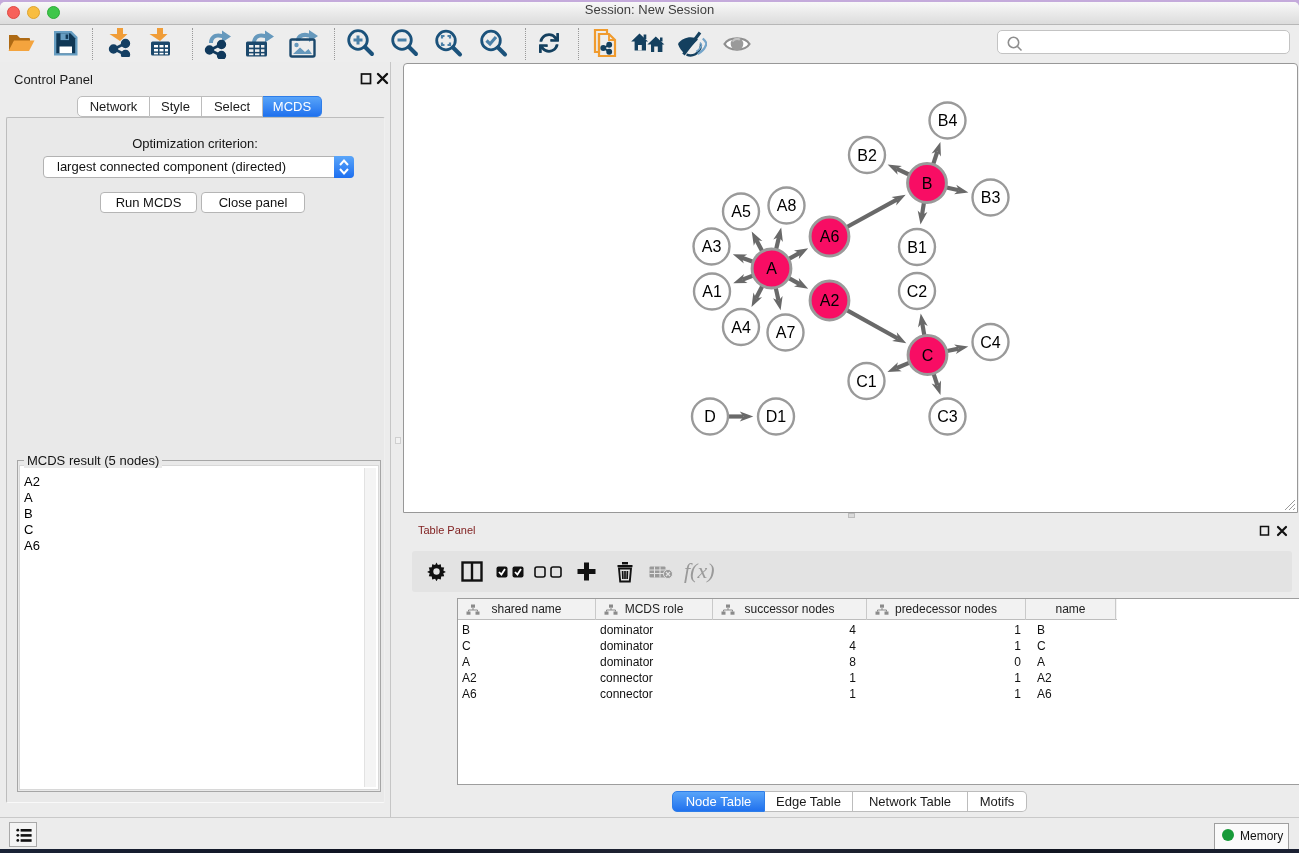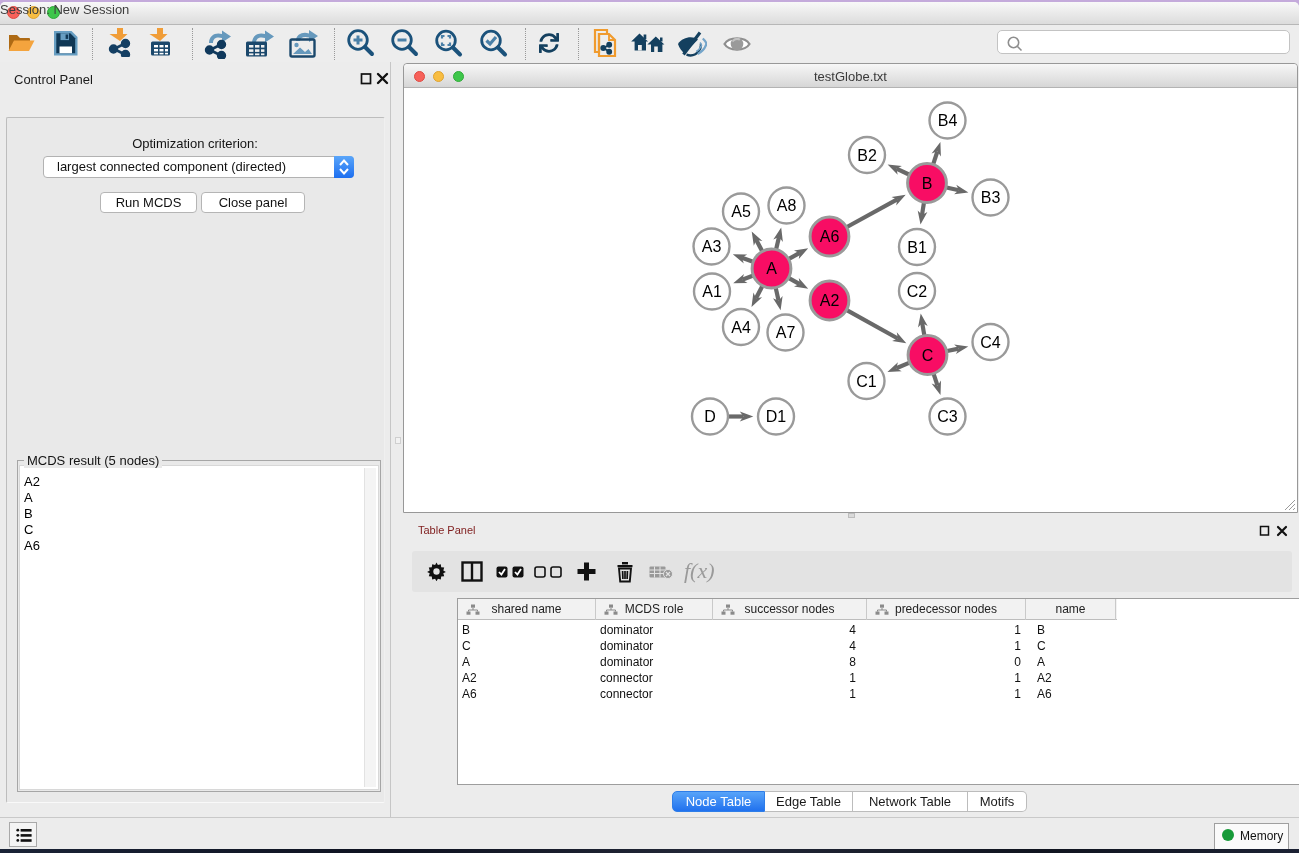--- a/index.html
+++ b/index.html
@@ -2,21 +2,21 @@
 <html><head>
 <meta charset="utf-8">
 <style>
 * { margin:0; padding:0; box-sizing:border-box; }
 html,body { width:1299px; height:853px; overflow:hidden; }
 body { font-family:"Liberation Sans", sans-serif; background:#c4aadb; position:relative; }
 .abs { position:absolute; }
 #mainwin { position:absolute; left:0; top:2px; width:1299px; height:847px; background:#ececec; border-radius:5px 5px 0 0; overflow:hidden; }
 #titlebar { position:absolute; left:0; top:0; width:1299px; height:23px; background:linear-gradient(#f8f8f8,#dcdcdc); border-bottom:1px solid #b7b7b7; border-radius:5px 5px 0 0; }
 .tl { position:absolute; top:5px; width:13px; height:13px; border-radius:50%; }
-#titlebar .t { position:absolute; top:0; width:100%; font-size:13px; color:#3e3e3e; }
+#titlebar .t { position:absolute; top:0; width:100%; text-align:center; font-size:13px; color:#3e3e3e; }
 #toolbar { position:absolute; left:0; top:23px; width:1299px; height:38px; background:#ededed; }
 .sep { position:absolute; top:3px; height:32px; width:0; border-left:1px dotted #999; }
 #searchbox { position:absolute; left:997px; top:5px; width:293px; height:24px; background:#fff; border:1px solid #c3c3c3; border-radius:5px; }
 #content { position:absolute; left:0; top:60px; width:1299px; height:755px; background:#ececec; }
 #cp { position:absolute; left:0; top:0; width:391px; height:755px; border-right:1px solid #c6c6c6; }
 #cp-title { position:absolute; left:14px; top:10px; font-size:13px; color:#1b1b1b; }
 #cp-panel { position:absolute; left:6px; top:55px; width:379px; height:686px; background:#e9e9e9; border:1px solid #bdbdbd; border-bottom-color:#f9f9f9; border-right-color:#f0f0f0; border-radius:2px; }
 .tabs { position:absolute; display:flex; height:21px; }
 .tabs .tab { height:21px; line-height:20px; font-size:13px; color:#1a1a1a; text-align:center; background:#fff; border:1px solid #bcbcbc; border-left:none; padding:0; }
 .tabs .tab:first-child { border-left:1px solid #bcbcbc; border-radius:5px 0 0 5px; }
@@ -205,20 +205,26 @@
 <div id="content">
 <div id="cp">
   <div id="cp-title">Control Panel</div>
   <svg class="abs" style="left:360px;top:10px" width="12" height="13" viewBox="0 0 12 13">
           <rect x="1.5" y="2" width="9" height="9.5" fill="none" stroke="#111" stroke-width="1.7"></rect>
         </svg>
   <svg class="abs" style="left:376px;top:10px" width="13" height="13" viewBox="0 0 13 13">
           <path d="M2,2 L11,11 M11,2 L2,11" stroke="#111" stroke-width="2.4" stroke-linecap="round"></path>
         </svg>
   <div id="cp-panel"></div>
+  <div class="tabs" style="left:77px; top:34px;">
+    <div class="tab" style="width:73px">Network</div>
+    <div class="tab" style="width:52px">Style</div>
+    <div class="tab" style="width:61px">Select</div>
+    <div class="tab sel" style="width:59px">MCDS</div>
+  </div>
   <div id="dropdown">largest connected component (directed)
     <div id="dd-cap">
       <svg width="20" height="22" viewBox="0 0 20 22">
               <path d="M6,9 L10,4.5 L14,9" fill="none" stroke="#fff" stroke-width="2"></path>
               <path d="M6,13 L10,17.5 L14,13" fill="none" stroke="#fff" stroke-width="2"></path>
             </svg>
     </div>
   </div>
   <div id="opt-label">Optimization criterion:</div>
   <div class="btn" style="left:100px; top:130px; width:97px;">Run MCDS</div>
@@ -230,26 +236,20 @@
             <div>B</div>
             <div>C</div>
             <div>A6</div>
       <div id="gb-scroll"></div>
     </div>
     <div id="gb-legend">MCDS result (5 nodes)</div>
   </div>
 </div>
 <div class="abs" style="left:395px; top:375px; width:6px; height:7px; background:#f2f2f2; border:1px solid #cfcfcf;"></div>
 <div id="netwin">
-  <div id="net-titlebar">
-    <div class="tl" style="left:10px; top:7px; width:11px; height:11px; background:#f7615a; border:1px solid #de4a43;"></div>
-    <div class="tl" style="left:29px; top:7px; width:11px; height:11px; background:#f8bd41; border:1px solid #dfa32f;"></div>
-    <div class="tl" style="left:49px; top:7px; width:11px; height:11px; background:#3ec64a; border:1px solid #2fab39;"></div>
-    <div class="t">testGlobe.txt</div>
-  </div>
   <svg class="abs" style="left:0;top:24px" width="893" height="424" viewBox="0 0 893 424" font-family="Liberation Sans, sans-serif">
 <line x1="350.0" y1="187.3" x2="338.2" y2="191.8" stroke="#696969" stroke-width="4.2"></line>
 <polygon points="329.2,195.3 340.0,185.9 338.2,191.8 343.5,195.0" fill="#696969"></polygon>
 <line x1="349.8" y1="174.0" x2="337.9" y2="169.7" stroke="#696969" stroke-width="4.2"></line>
 <polygon points="328.8,166.3 343.2,166.4 337.9,169.7 339.8,175.6" fill="#696969"></polygon>
 <line x1="358.8" y1="197.2" x2="352.0" y2="210.3" stroke="#696969" stroke-width="4.2"></line>
 <polygon points="347.5,218.9 349.4,204.6 352.0,210.3 358.1,209.2" fill="#696969"></polygon>
 <line x1="358.6" y1="163.9" x2="352.3" y2="152.1" stroke="#696969" stroke-width="4.2"></line>
 <polygon points="347.7,143.5 358.4,153.1 352.3,152.1 349.8,157.7" fill="#696969"></polygon>
 <line x1="371.5" y1="198.9" x2="374.6" y2="212.8" stroke="#696969" stroke-width="4.2"></line>

